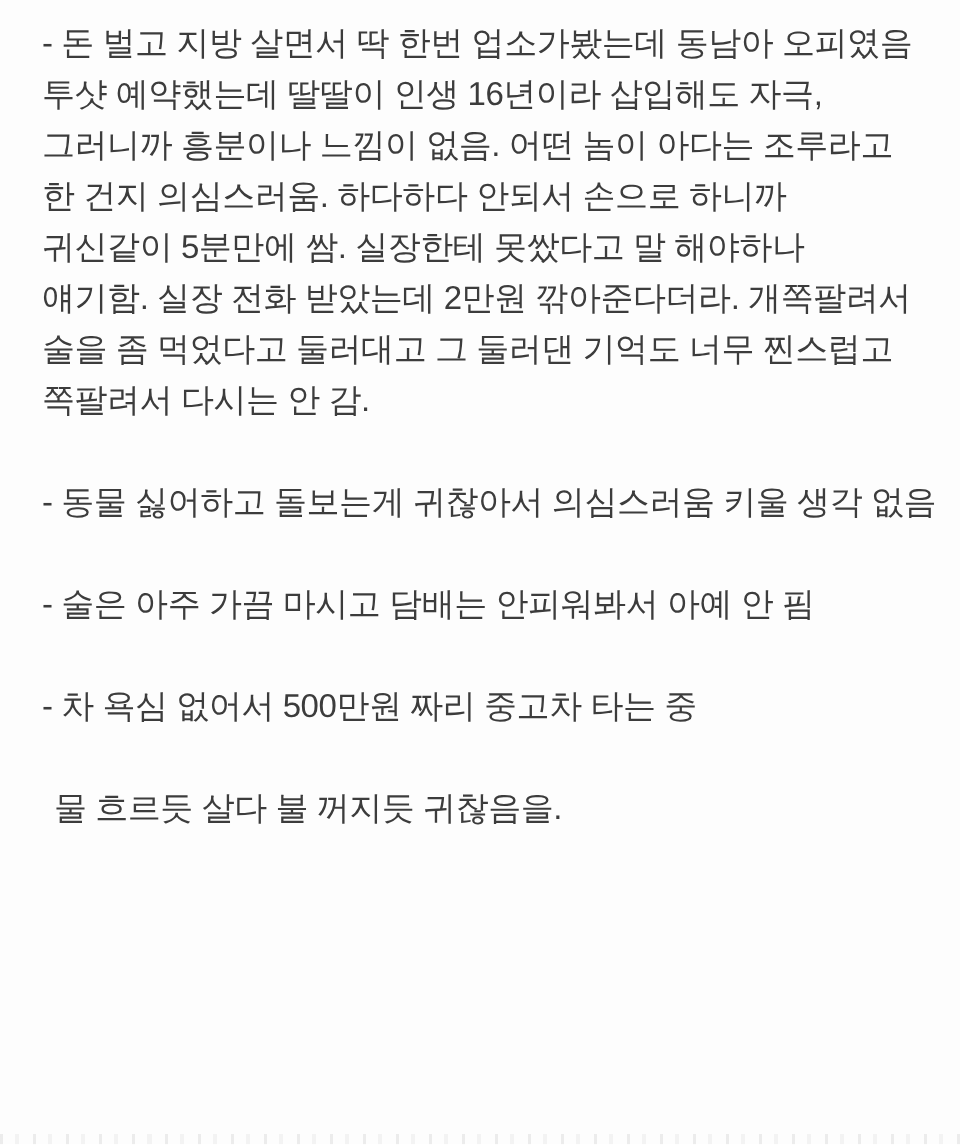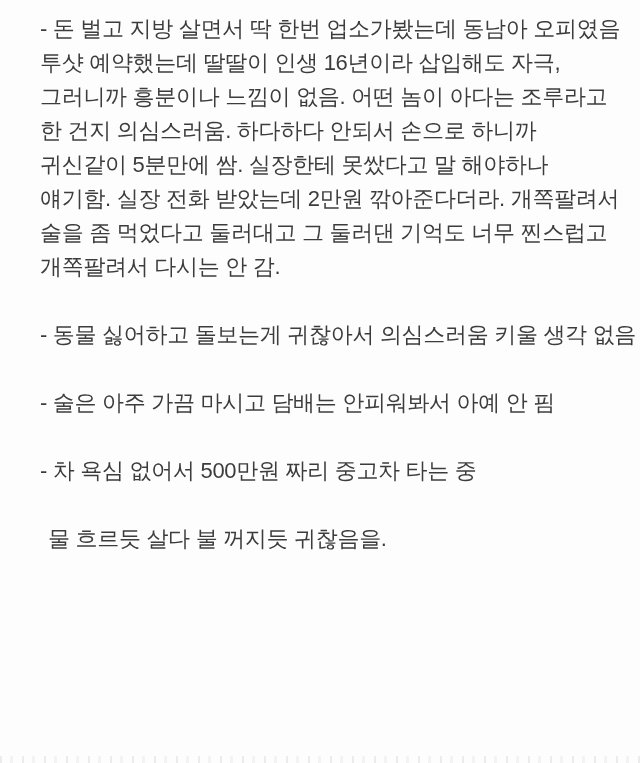--- a/index.html
+++ b/index.html
@@ -11,21 +11,21 @@
     position: relative;
     width: 640px;
     height: 763px;
     background: var(--bg, #fdfdfd);
     overflow: hidden;
     font-family: "Liberation Sans", "DejaVu Sans", sans-serif;
   }
   .content {
     position: absolute;
     top: 12px;
-    left: 40px;
+    left: 28px;
     right: 24px;
     color: var(--fg, #3c3c3c);
     font-size: 22px;
     line-height: 34px;
     letter-spacing: -0.3px;
     font-weight: 400;
   }
   .paragraph {
     margin: 0 0 34px 0;
     padding: 0;
@@ -60,21 +60,21 @@
   <div class="content">
 
     <div class="paragraph">
       <div class="line">- 돈 벌고 지방 살면서 딱 한번 업소가봤는데 동남아 오피였음</div>
       <div class="line">투샷 예약했는데 딸딸이 인생 16년이라 삽입해도 자극,</div>
       <div class="line">그러니까 흥분이나 느낌이 없음. 어떤 놈이 아다는 조루라고</div>
       <div class="line">한 건지 의심스러움. 하다하다 안되서 손으로 하니까</div>
       <div class="line">귀신같이 5분만에 쌈. 실장한테 못쌌다고 말 해야하나</div>
       <div class="line">얘기함. 실장 전화 받았는데 2만원 깎아준다더라. 개쪽팔려서</div>
       <div class="line">술을 좀 먹었다고 둘러대고 그 둘러댄 기억도 너무 찐스럽고</div>
-      <div class="line">개쪽팔려서 다시는 안 감.</div>
+      <div class="line">쪽팔려서 다시는 안 감.</div>
     </div>
 
     <div class="paragraph">
       <div class="line">- 동물 싫어하고 돌보는게 귀찮아서 의심스러움 키울 생각 없음</div>
     </div>
 
     <div class="paragraph">
       <div class="line">- 술은 아주 가끔 마시고 담배는 안피워봐서 아예 안 핌</div>
     </div>
 

